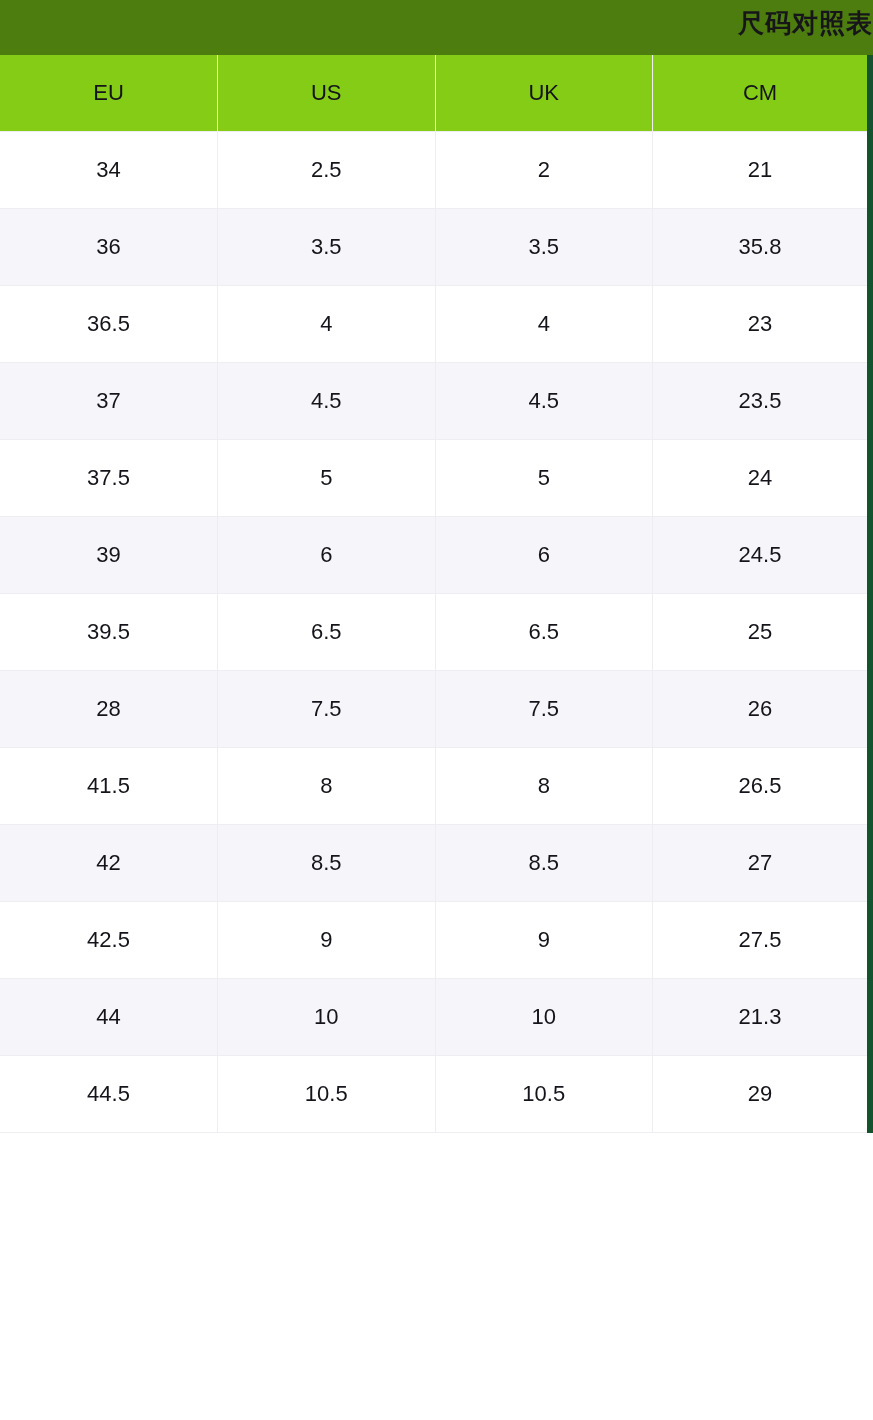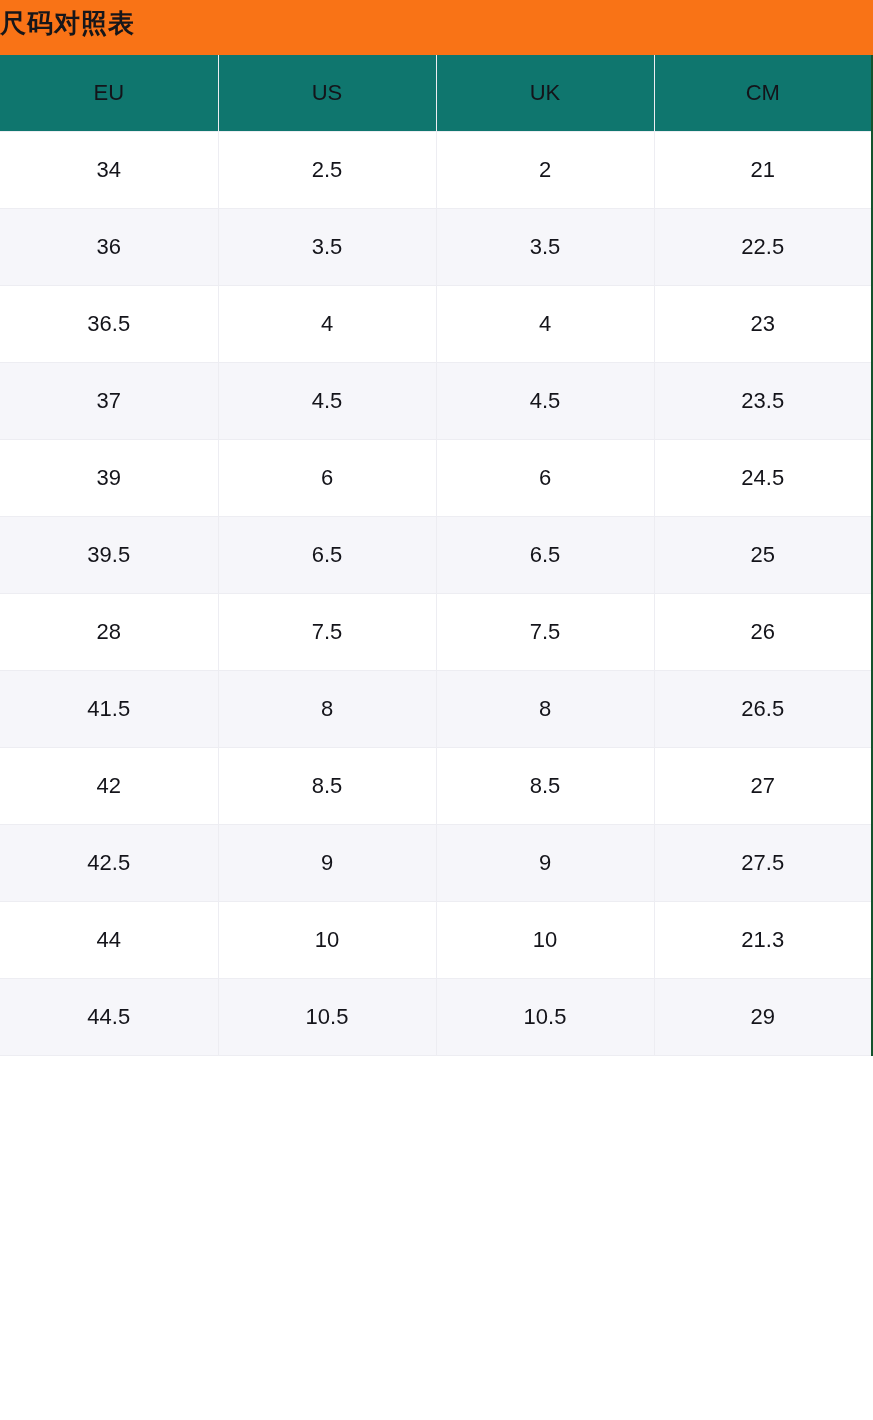--- a/index.html
+++ b/index.html
@@ -18,24 +18,24 @@
   .page {
     position: relative;
     width: 873px;
     height: 1420px;
     overflow: hidden;
   }
 
   
   .title-band {
     height: 55px;
-    background: #f97316;
+    background: #4d7c0f;
     display: flex;
     align-items: center;
-    justify-content: flex-start;
+    justify-content: flex-end;
     overflow: hidden;
   }
   .title-band .title {
     font-size: 26px;
     font-weight: bold;
     color: #16161a;
     letter-spacing: 1px;
     line-height: 1;
     margin-top: -9px;
   }
@@ -55,25 +55,25 @@
     vertical-align: middle;
     font-size: 22px;
     font-weight: normal;
     color: #14141a;
     border-right: 1px solid #ededf2;
     border-bottom: 1px solid #ededf2;
     padding: 0;
   }
   .size-table th:last-child,
   .size-table td:last-child {
-    border-right: 2px solid #14532d;
+    border-right: 6px solid #14532d;
   }
 
   thead tr {
-    background: #0f766e;
+    background: #84cc16;
   }
   thead th {
     border-bottom: 1px solid #ededf2;
   }
 
   tbody tr:nth-child(odd)  { background: #ffffff; }
   tbody tr:nth-child(even) { background: #f6f6fa; }
 </style>
 </head>
 <body>
@@ -103,33 +103,39 @@
         <tr>
           <td>34</td>
           <td>2.5</td>
           <td>2</td>
           <td>21</td>
         </tr>
         <tr>
           <td>36</td>
           <td>3.5</td>
           <td>3.5</td>
-          <td>22.5</td>
+          <td>35.8</td>
         </tr>
         <tr>
           <td>36.5</td>
           <td>4</td>
           <td>4</td>
           <td>23</td>
         </tr>
         <tr>
           <td>37</td>
           <td>4.5</td>
           <td>4.5</td>
           <td>23.5</td>
+        </tr>
+        <tr>
+          <td>37.5</td>
+          <td>5</td>
+          <td>5</td>
+          <td>24</td>
         </tr>
         <tr>
           <td>39</td>
           <td>6</td>
           <td>6</td>
           <td>24.5</td>
         </tr>
         <tr>
           <td>39.5</td>
           <td>6.5</td>

